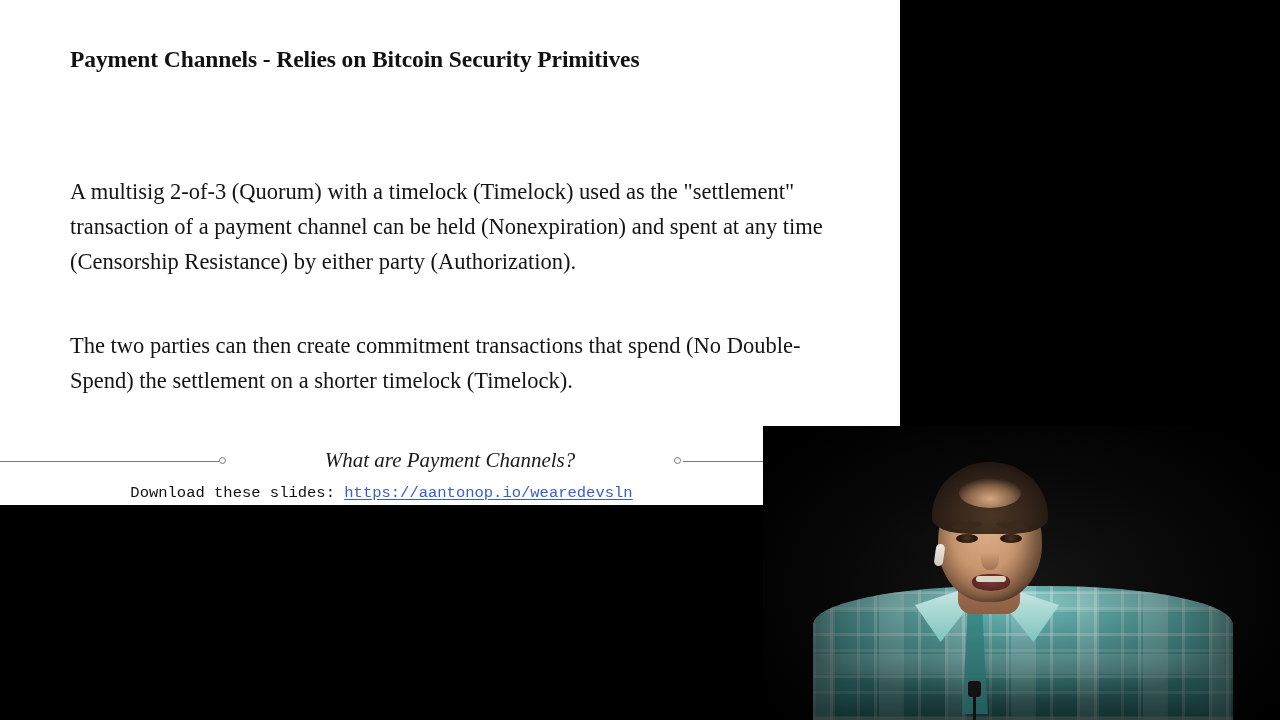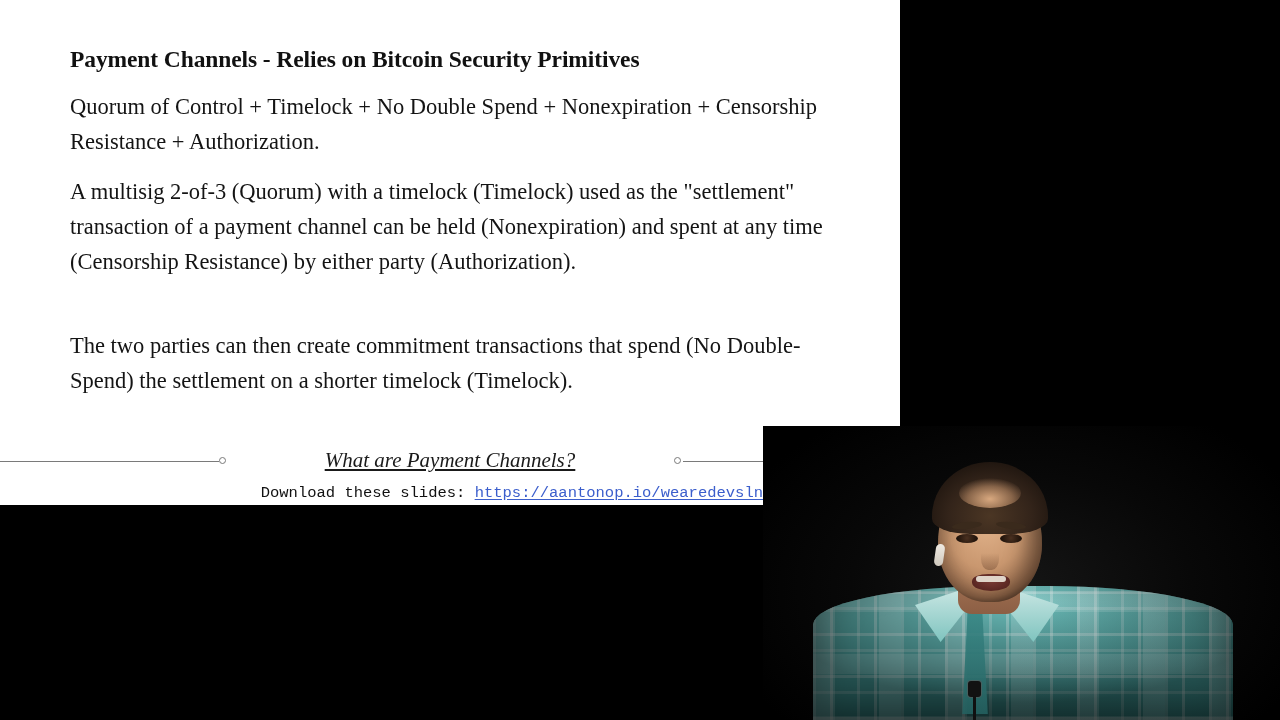--- a/index.html
+++ b/index.html
@@ -107,29 +107,28 @@
     position: absolute;
     left: 240px;
     top: 447px;
     width: 420px;
     text-align: center;
     font-family: "Liberation Serif", serif;
     font-style: italic;
     font-size: 21px;
     line-height: 26px;
     color: #1a1a1a;
-    text-decoration: underline;
   }
 
   .slides-line {
     position: absolute;
     left: 0;
     top: 482px;
     width: 763px;
-    text-align: right;
+    text-align: center;
     font-family: "Liberation Mono", monospace;
     font-size: 15.5px;
     line-height: 22px;
     color: #111111;
     white-space: nowrap;
   }
   .slides-label { color: #111111; }
   .slides-link {
     color: #3b5ecc;
     text-decoration: underline;
@@ -338,21 +337,20 @@
 
 <div id="stage">
 
   <div class="slide-upper"></div>
   <div class="slide-lower"></div>
 
   <div class="slide-body">
 
     <div class="slide-title">Payment Channels - Relies on Bitcoin Security Primitives</div>
 
-    <div class="para para-1">Quorum of Control + Timelock + No Double Spend + Nonexpiration + Censorship Resistance + Authorization.</div>
 
     <div class="para para-2">A multisig 2-of-3 (Quorum) with a timelock (Timelock) used as the "settlement" transaction of a payment channel can be held (Nonexpiration) and spent at any time (Censorship Resistance) by either party (Authorization).</div>
 
     <div class="para para-3">The two parties can then create commitment transactions that spend (No Double-Spend) the settlement on a shorter timelock (Timelock).</div>
 
     <div class="footer-rule">
       <div class="rule-seg rule-left"></div>
       <div class="rule-dot dot-left"></div>
       <div class="rule-dot dot-right"></div>
       <div class="rule-seg rule-right"></div>

